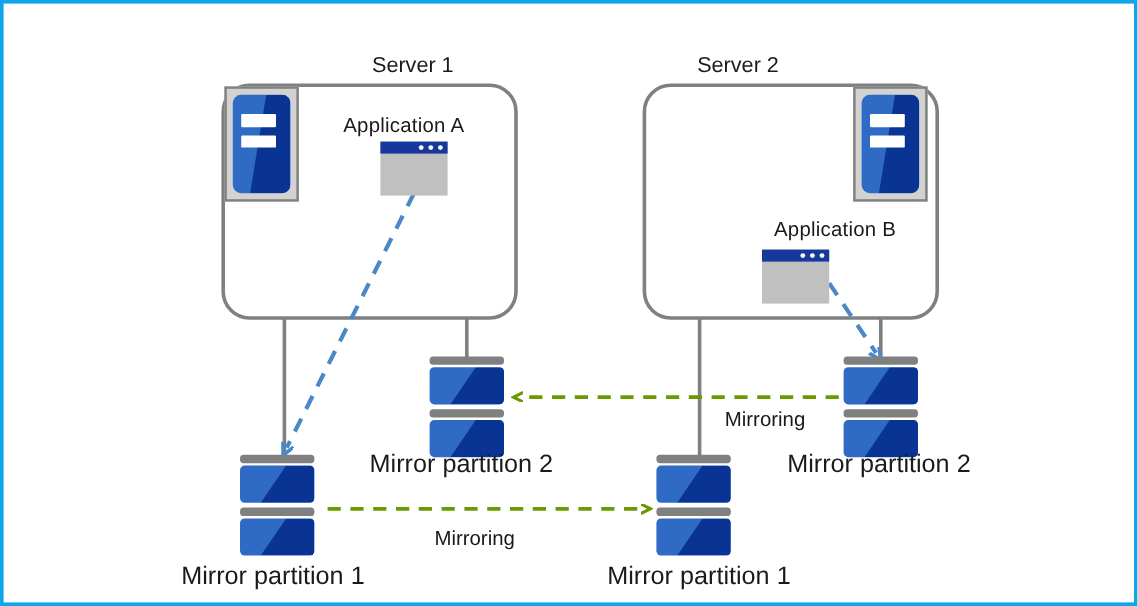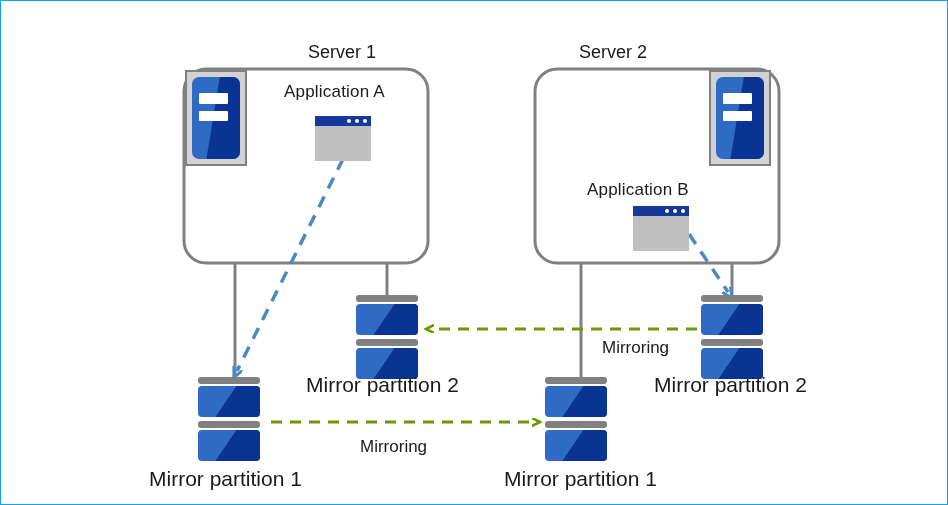--- a/index.html
+++ b/index.html
@@ -8,21 +8,21 @@
     background: #ffffff;
   }
   body {
     font-family: "Liberation Sans", sans-serif;
   }
   #canvas {
     position: relative;
     width: 948px;
     height: 505px;
     background: #ffffff;
-    border: 1px solid #0ea5e9;
+    border: 3px solid #0ea5e9;
     box-sizing: border-box;
     overflow: hidden;
   }
   #svg-layer {
     position: absolute;
     left: 0;
     top: 0;
     width: 948px;
     height: 505px;
   }
@@ -183,21 +183,21 @@
   <div class="lbl lbl-server" style="left:307px; top:42px;">Server 1</div>
 
   <div class="server-icon" style="left:184px; top:69px;">
     <div class="body">
       <div class="shade"></div>
       <div class="bar bar1"></div>
       <div class="bar bar2"></div>
     </div>
   </div>
 
-  <div class="lbl lbl-app" style="left:283px; top:82px;">Application  A</div>
+  <div class="lbl lbl-app" style="left:283px; top:93px;">Application  A</div>
 
   <div class="app-icon" style="left:314px; top:115px;">
     <div class="titlebar">
       <span class="dot d1"></span>
       <span class="dot d2"></span>
       <span class="dot d3"></span>
     </div>
   </div>
 
   <div class="disk" style="left:355px; top:294px;">
@@ -235,21 +235,21 @@
   <div class="lbl lbl-server" style="left:578px; top:42px;text-align:right;">Server 2</div>
 
   <div class="server-icon" style="left:708px; top:69px;">
     <div class="body">
       <div class="shade"></div>
       <div class="bar bar1"></div>
       <div class="bar bar2"></div>
     </div>
   </div>
 
-  <div class="lbl lbl-app" style="left:586px; top:180px;text-align:right;">Application  B</div>
+  <div class="lbl lbl-app" style="left:642px; top:180px;text-align:right;">Application  B</div>
 
   <div class="app-icon" style="left:632px; top:205px;">
     <div class="titlebar">
       <span class="dot d1"></span>
       <span class="dot d2"></span>
       <span class="dot d3"></span>
     </div>
   </div>
 
   <div class="disk" style="left:700px; top:294px;">

